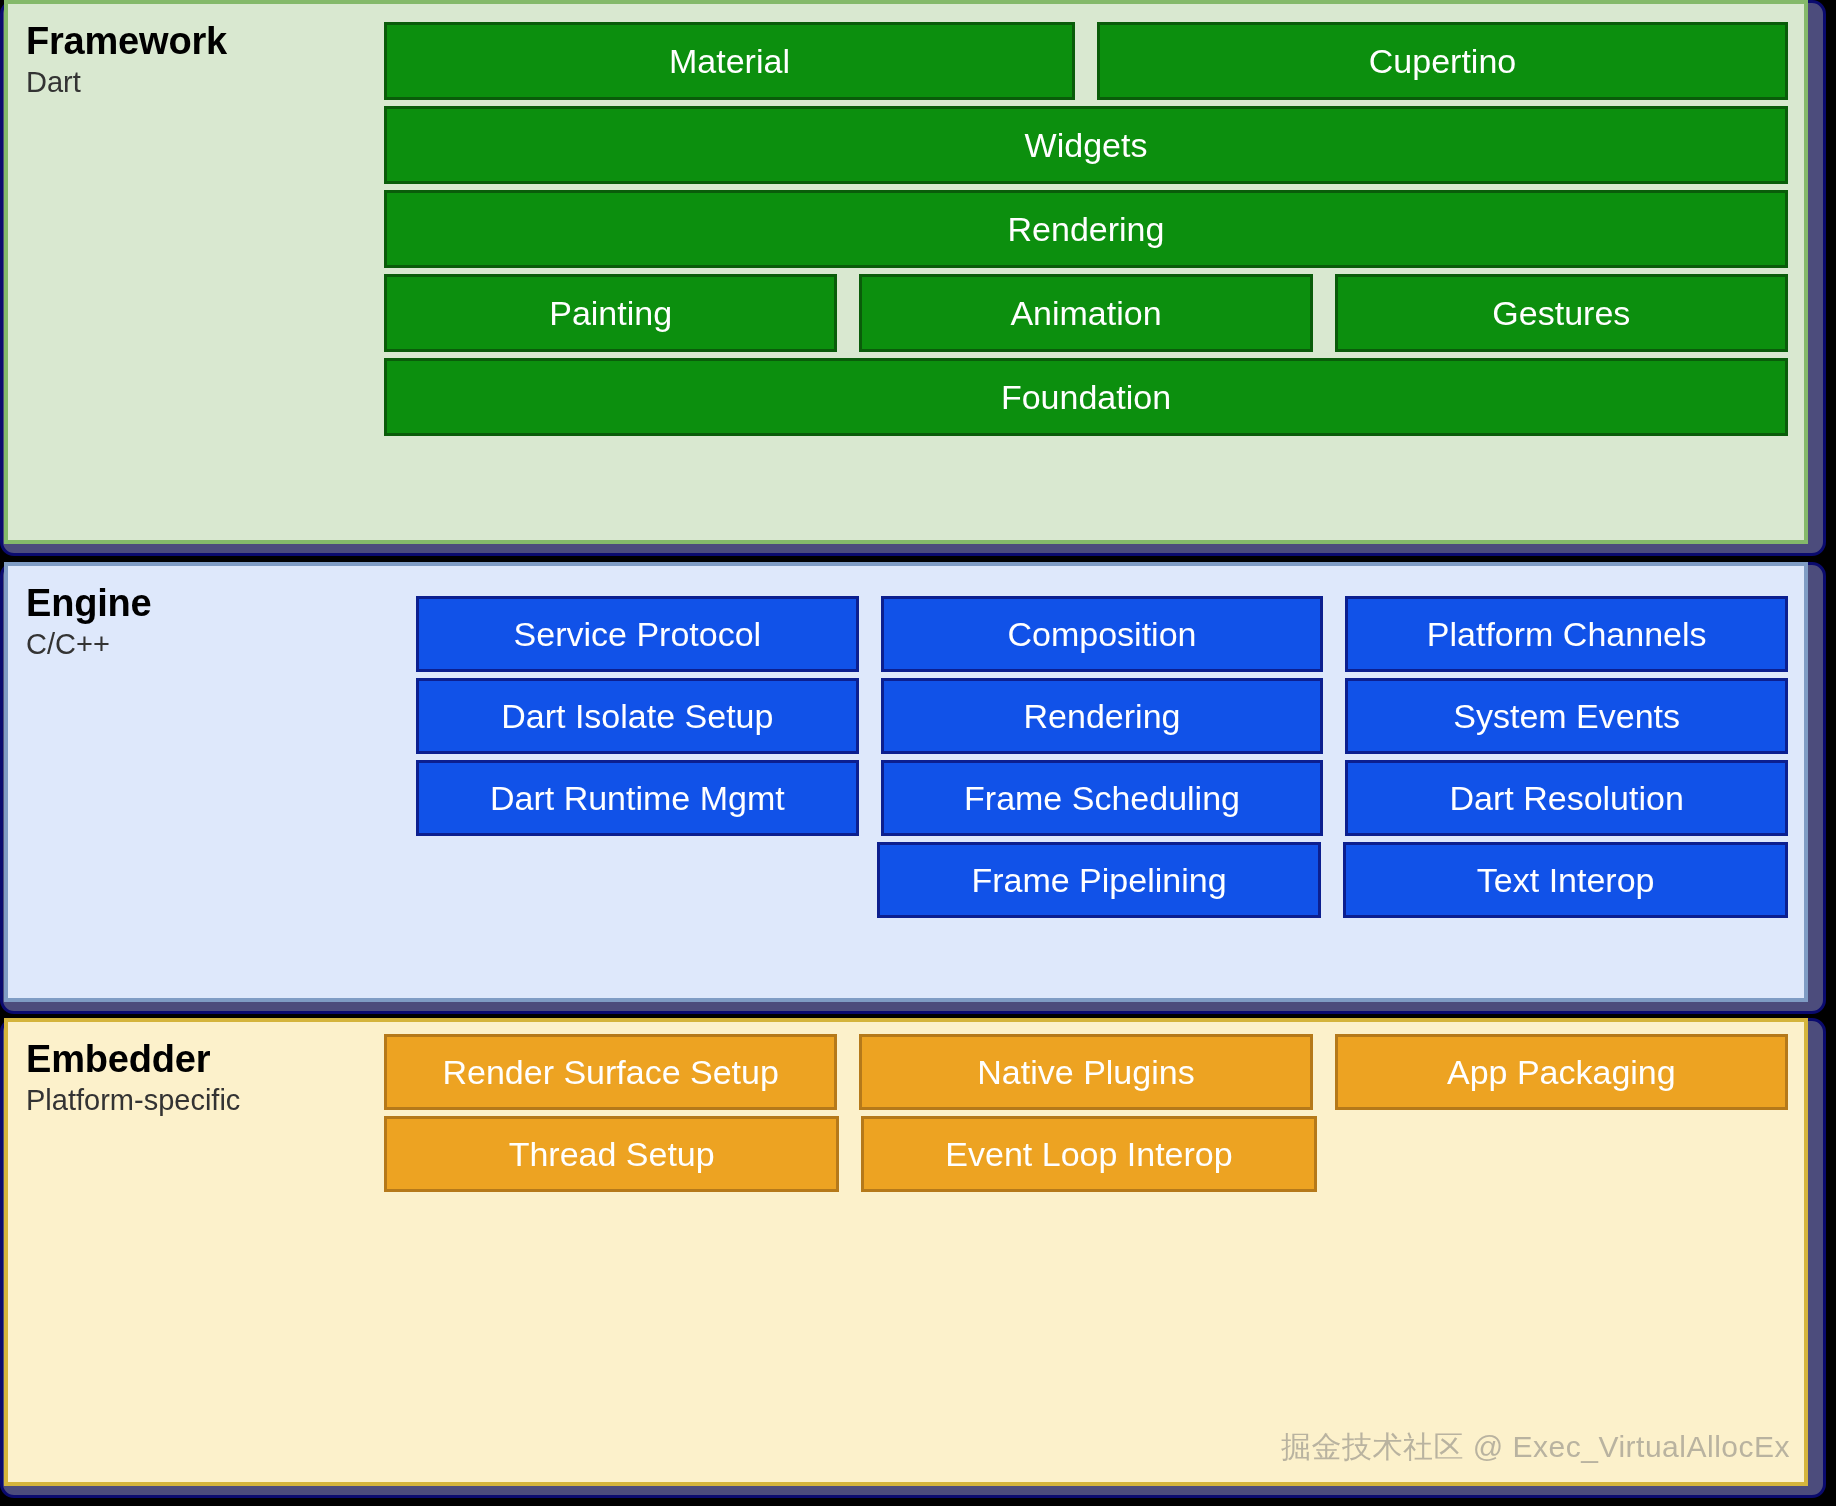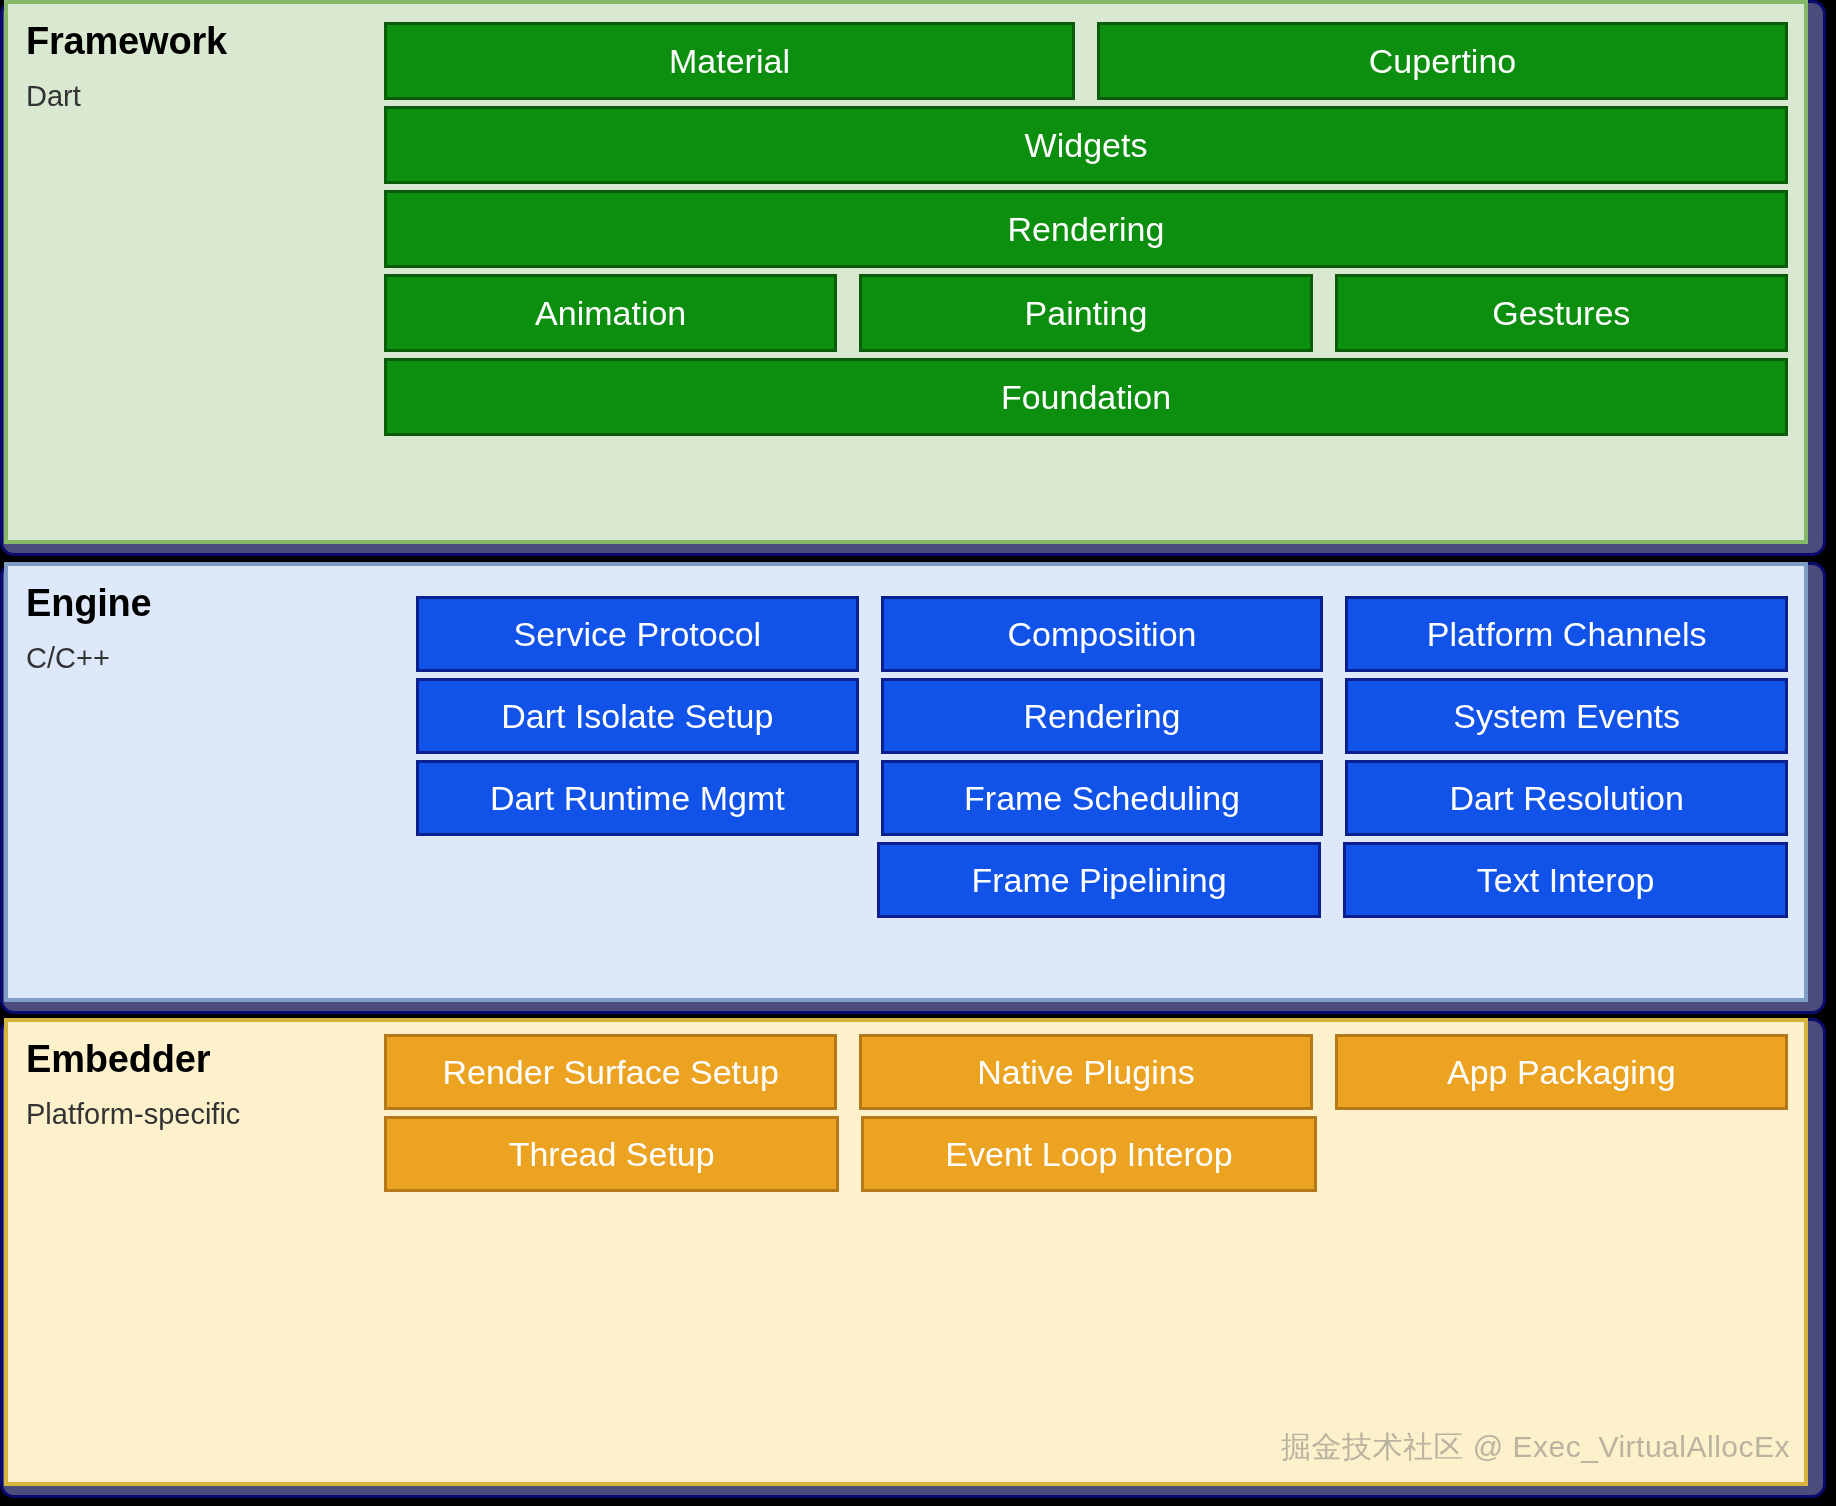--- a/index.html
+++ b/index.html
@@ -70,21 +70,21 @@
     color: #000000;
     line-height: 1.12;
     letter-spacing: -0.2px;
     white-space: nowrap;
   }
   .layer-sub {
     font-size: 29px;
     font-weight: normal;
     color: #333333;
     line-height: 1.2;
-    margin-top: 16px;
+    margin-top: 2px;
     white-space: nowrap;
   }
 
   
   .layer-body {
     flex: 1 1 auto;
     padding: 0;
     box-sizing: border-box;
   }
   .box-row {
@@ -167,22 +167,22 @@
 
       <div class="box-row">
         <div class="box green grow">Widgets</div>
       </div>
 
       <div class="box-row">
         <div class="box green grow">Rendering</div>
       </div>
 
       <div class="box-row">
+        <div class="box green grow">Painting</div>
         <div class="box green grow">Animation</div>
-        <div class="box green grow">Painting</div>
         <div class="box green grow">Gestures</div>
       </div>
 
       <div class="box-row">
         <div class="box green grow">Foundation</div>
       </div>
 
     </div>
   </div>
 

